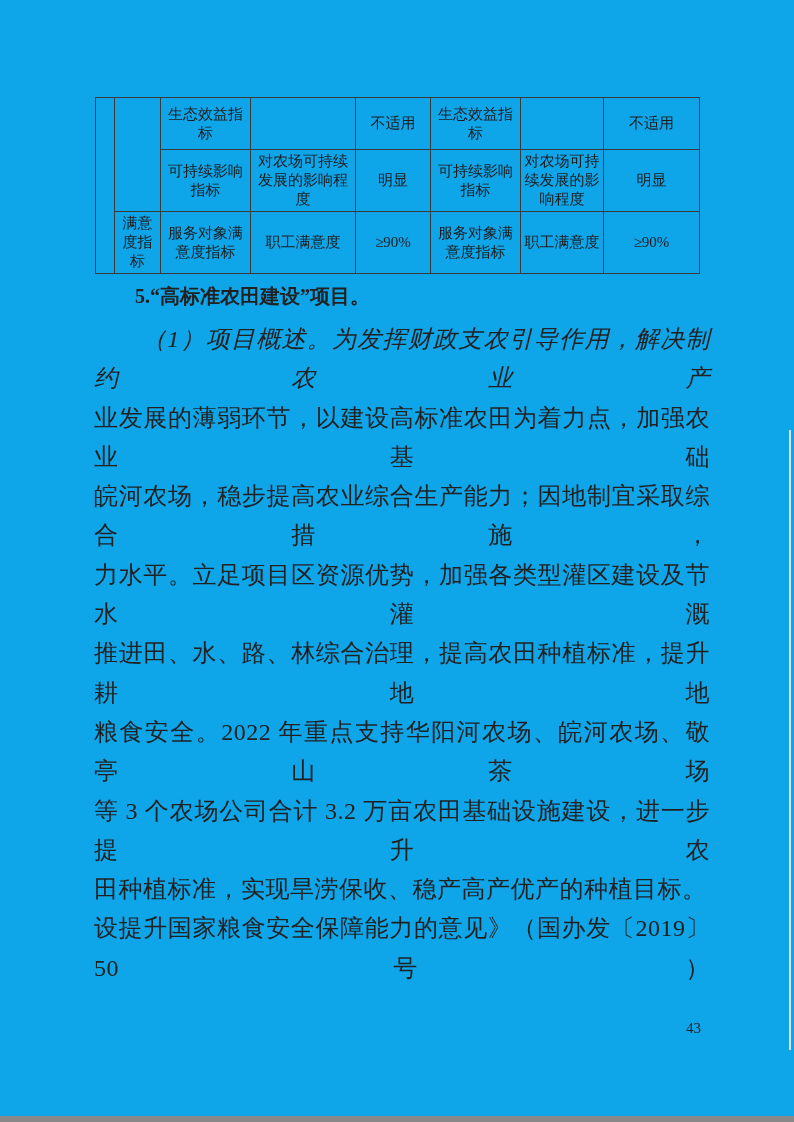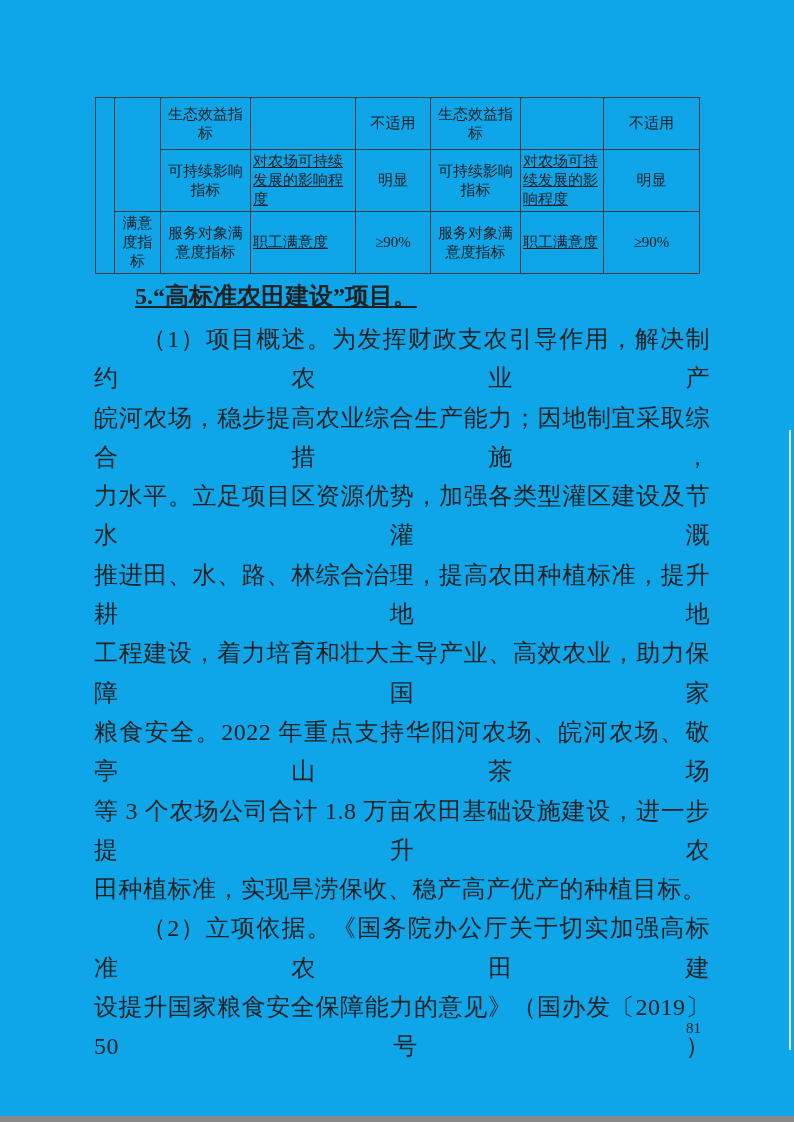--- a/index.html
+++ b/index.html
@@ -20,45 +20,44 @@
     font-size:15px;line-height:19px;
     color:#1c1c1c;
   }
   .doc-table td{
     border:1px solid #3a3a3a;
     text-align:center;
     vertical-align:middle;
     padding:2px 2px;
     word-break:break-all;
   }
-  .doc-table td.left{text-align:left;text-decoration:underline;}
+  .doc-table td.left{text-align:center;}
   .doc-table tr.r1{height:52px;}
   .doc-table tr.r2{height:57px;}
   .doc-table tr.r3{height:54px;margin-top:48px;}
   
   .content{
     position:absolute;left:94px;top:276px;width:616px;
   }
   .section-heading{
-    font-size:24px;font-weight:bold;
+    font-size:20px;font-weight:bold;
     line-height:40px;
     padding-left:41px;
     margin:0 0 4px 0;
     white-space:nowrap;
-    text-decoration:underline;
   }
   .paragraph{margin:0;}
   .pline{
     font-size:24px;
     line-height:39.3px;
     text-align:justify;
     text-align-last:justify;
     letter-spacing:0.5px;
   }
-  .pline.first{text-indent:48px;}
+  .pline.first{text-indent:48px;font-style:italic;}
   .pline.last{text-align-last:left;font-family:Liberation Serif, serif;}
   .page-number{
     position:absolute;left:686px;top:1020px;
     font-size:15px;color:#222;
   }
   .scan-edge{
     position:absolute;right:3px;top:430px;height:620px;width:2px;
     background:#e0e0e0;
   }
 </style>
@@ -106,29 +105,28 @@
       <td class="left">职工满意度</td>
       <td>≥90%</td>
     </tr>
   </tbody>
     </table>
 
   <div class="content">
     <h2 class="section-heading">5.“高标准农田建设”项目。</h2>
     <div class="paragraph">
         <div class="pline first">（1）项目概述。为发挥财政支农引导作用，解决制约农业产</div>
+        <div class="pline">业发展的薄弱环节，以建设高标准农田为着力点，加强农业基础</div>
         <div class="pline">皖河农场，稳步提高农业综合生产能力；因地制宜采取综合措施，</div>
         <div class="pline">力水平。立足项目区资源优势，加强各类型灌区建设及节水灌溉</div>
         <div class="pline">推进田、水、路、林综合治理，提高农田种植标准，提升耕地地</div>
-        <div class="pline">工程建设，着力培育和壮大主导产业、高效农业，助力保障国家</div>
         <div class="pline">粮食安全。2022 年重点支持华阳河农场、皖河农场、敬亭山茶场</div>
-        <div class="pline">等 3 个农场公司合计 1.8 万亩农田基础设施建设，进一步提升农</div>
+        <div class="pline">等 3 个农场公司合计 3.2 万亩农田基础设施建设，进一步提升农</div>
         <div class="pline last">田种植标准，实现旱涝保收、稳产高产优产的种植目标。</div>
       </div>
     <div class="paragraph">
-        <div class="pline first">（2）立项依据。《国务院办公厅关于切实加强高标准农田建</div>
         <div class="pline">设提升国家粮食安全保障能力的意见》（国办发〔2019〕50 号）</div>
       </div>
   </div>
 
-  <div class="page-number">81</div>
+  <div class="page-number">43</div>
   <div class="scan-edge"></div>
 </div>
 
 </body></html>

